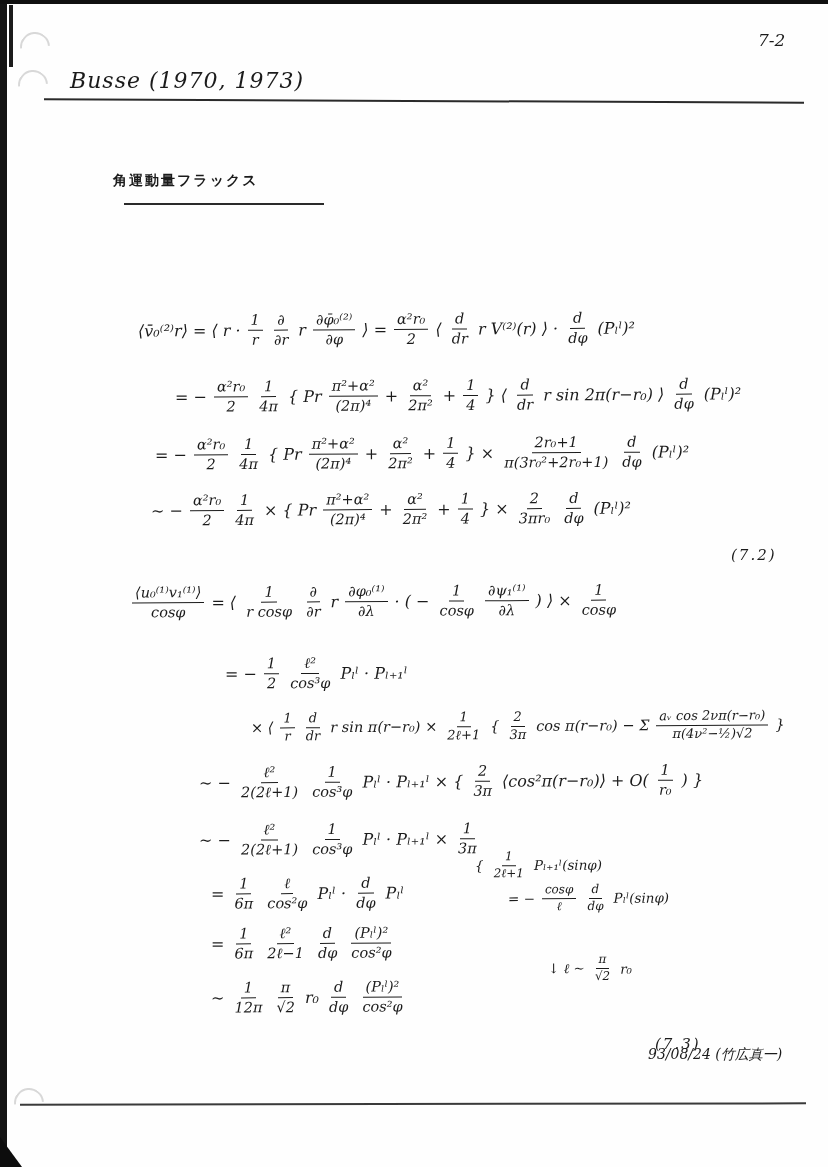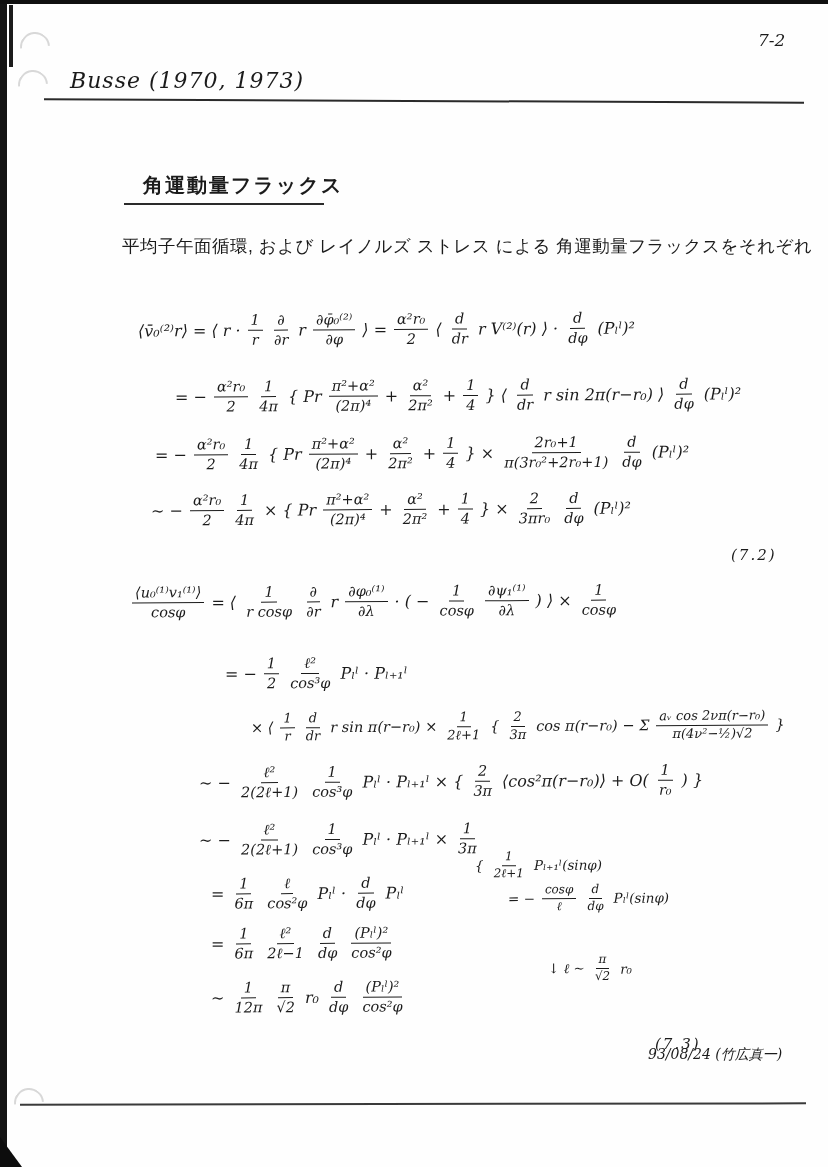--- a/index.html
+++ b/index.html
@@ -13,21 +13,21 @@
         border-left:22px solid #0d0d0d;border-top:30px solid transparent;}
   .punch{position:absolute;width:26px;height:26px;border:2px solid #c9c9c9;border-radius:50%;
         border-bottom-color:transparent;border-right-color:transparent;transform:rotate(40deg);opacity:.7;}
   
   .hand{position:absolute;color:#1b1b1b;white-space:nowrap;}
   .page-number{top:30px;left:758px;font-size:17px;font-family:"DejaVu Serif",serif;font-style:italic;}
   .ref-title{top:68px;left:50px;font-size:22px;font-family:"DejaVu Serif",serif;font-style:italic;letter-spacing:1px;margin-left:20px;}
   .rule{position:absolute;background:#2a2a2a;height:2px;}
   .title-rule{top:100px;left:44px;width:760px;transform:rotate(.25deg);}
   .footer-rule{top:1103px;left:20px;width:786px;transform:rotate(-.1deg);height:2px;background:#3a3a3a;}
-  .heading{top:172px;left:143px;font-size:20px;font-weight:bold;letter-spacing:2px;}
+  .heading{top:172px;left:113px;font-size:14px;font-weight:bold;letter-spacing:2px;}
   .heading-rule{top:203px;left:124px;width:200px;}
   .intro{font-size:17.5px;letter-spacing:.5px;}
   .intro-1{top:234px;left:122px;}
   .intro-2{top:267px;left:122px;}
   .signature{top:1046px;left:648px;font-size:14px;font-family:"DejaVu Serif",serif;font-style:italic;}
   
   .eq{position:absolute;display:flex;align-items:center;white-space:nowrap;
       font-family:"DejaVu Serif",serif;font-style:italic;font-size:16px;color:#1b1b1b;
       transform:rotate(-.35deg);}
   .eq .tx{margin:12px 3px;}
@@ -64,21 +64,20 @@
   <div class="punch" style="left:20px;top:32px;"></div>
   <div class="punch" style="left:18px;top:70px;"></div>
   <div class="punch" style="left:14px;top:1088px;"></div>
 
   <div class="hand page-number">7-2</div>
   <div class="hand ref-title">Busse (1970, 1973)</div>
   <div class="rule title-rule"></div>
 
   <div class="hand heading">角運動量フラックス</div>
   <div class="rule heading-rule"></div>
-  <div class="hand intro intro-1">平均子午面循環, および レイノルズ ストレス による 角運動量フラックスをそれぞれ</div>
 
   <div class="eq e72-0">
       <span class="tx">⟨v̄₀⁽²⁾r⟩ = ⟨ r ·</span>
       <span class="frac">
         <span class="num">1</span>
         <span class="den">r</span>
       </span>
       <span class="frac">
         <span class="num">∂</span>
         <span class="den">∂r</span>

